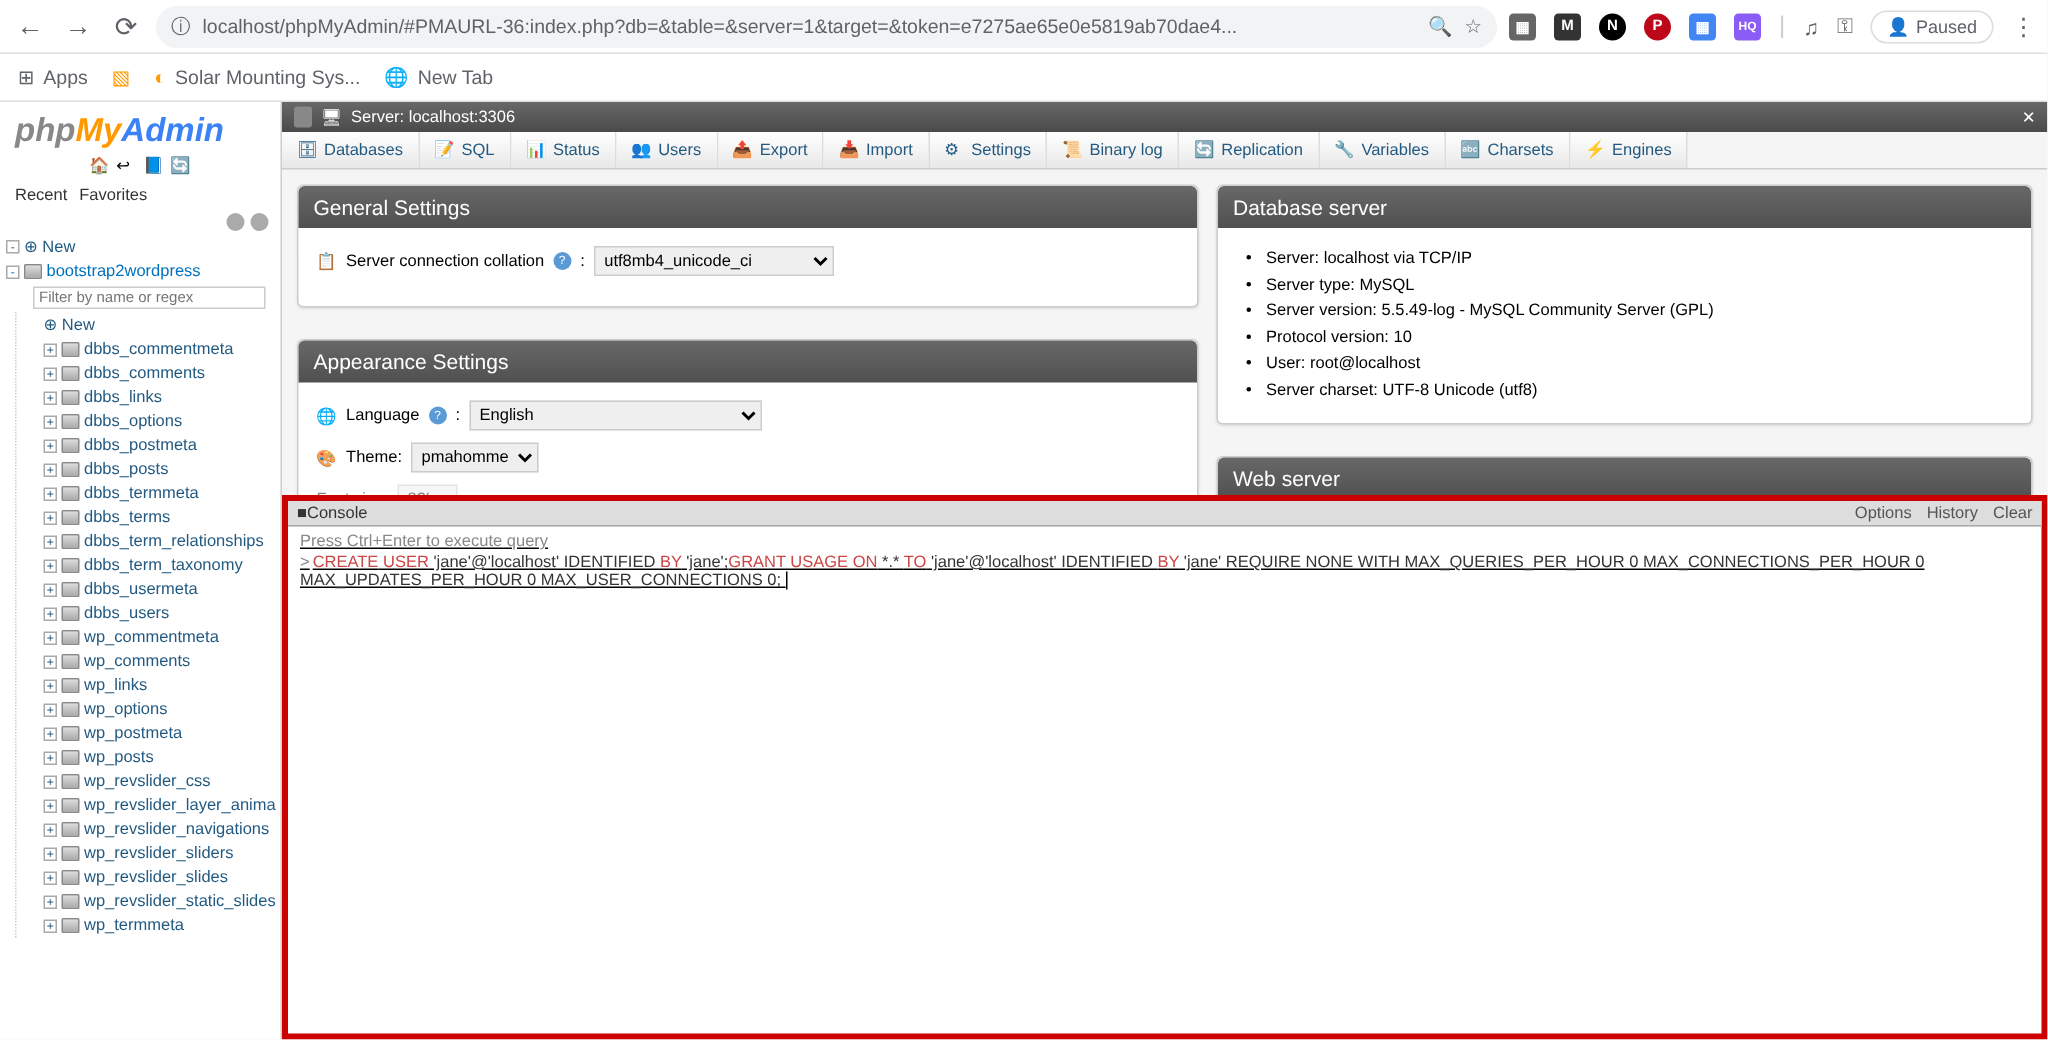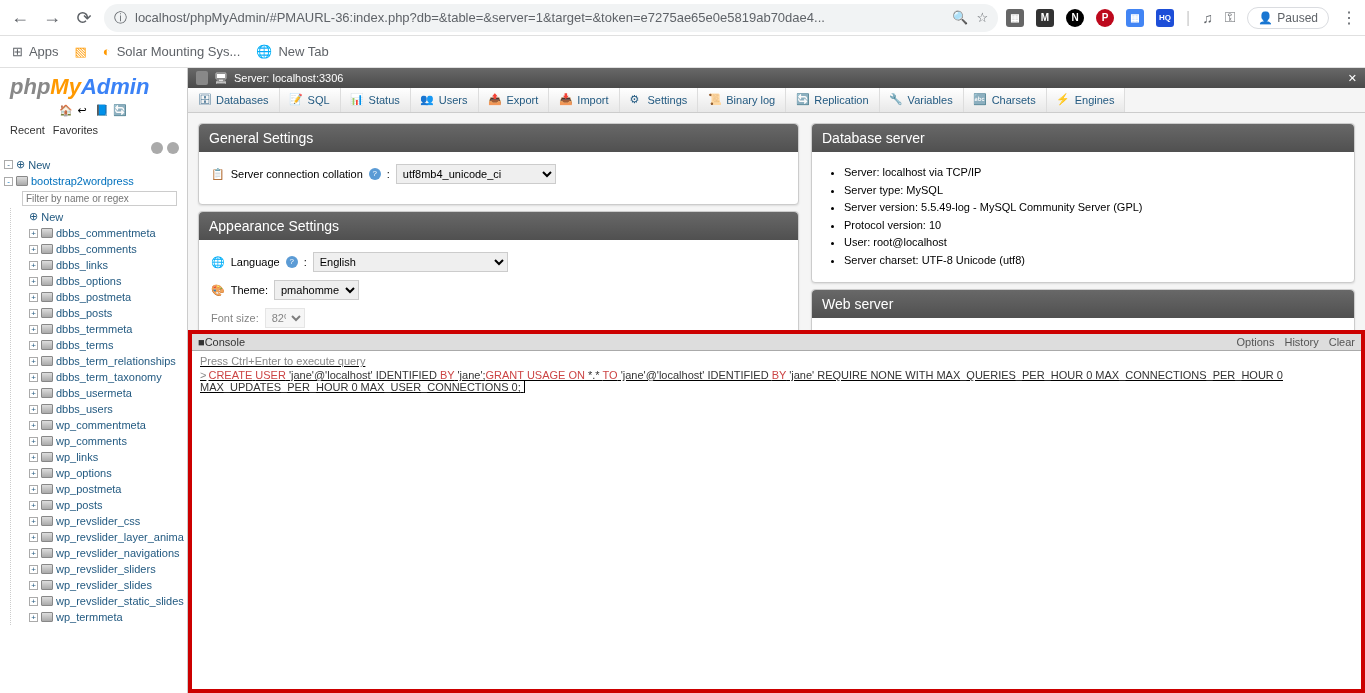--- a/index.html
+++ b/index.html
@@ -47,21 +47,21 @@
 .server-close { margin-left: auto; }
 
 .tabs { display: flex; background: #f5f5f5; border-bottom: 1px solid #ccc; }
 .tab { display: flex; align-items: center; gap: 4px; padding: 5px 10px; font-size: 11px; color: #235a81; border-right: 1px solid #ddd; cursor: pointer; background: linear-gradient(#fff,#e8e8e8); }
 .tab-icon { width: 14px; height: 14px; }
 
 .panels { display: flex; gap: 12px; padding: 10px; }
 .left-col { flex: 1; }
 .right-col { width: 544px; }
 
-.panel { background: #fff; border: 1px solid #ccc; border-radius: 4px; margin-bottom: 6px; box-shadow: 0 1px 2px rgba(0,0,0,0.1); }
+.panel { background: #fff; border: 1px solid #ccc; border-radius: 4px; margin-bottom: 21px; box-shadow: 0 1px 2px rgba(0,0,0,0.1); }
 .panel-header { background: linear-gradient(#686868,#505050); color: #fff; padding: 6px 10px; font-size: 14px; border-radius: 4px 4px 0 0; }
 .panel-body { padding: 12px; font-size: 11px; }
 .setting-row { display: flex; align-items: center; gap: 6px; margin-bottom: 8px; }
 .setting-row select { font-size: 11px; padding: 2px; border: 1px solid #ccc; }
 .help-icon { width: 12px; height: 12px; background: #5b9bd5; border-radius: 50%; color: #fff; font-size: 8px; text-align: center; line-height: 12px; }
 
 .info-list { list-style: disc; padding-left: 20px; font-size: 11px; line-height: 1.6; }
 
 
 .console-wrap { position: absolute; left: 188px; right: 0; bottom: 0; top: 330px; border: 4px solid #c00; background: #fff; }
@@ -86,21 +86,21 @@
     <span class="url-text">localhost/phpMyAdmin/#PMAURL-36:index.php?db=&amp;table=&amp;server=1&amp;target=&amp;token=e7275ae65e0e5819ab70dae4...</span>
     <span>🔍</span>
     <span>☆</span>
   </div>
   <div class="ext-icons">
     <div class="ext-icon" style="background:#666">▦</div>
     <div class="ext-icon" style="background:#333">M</div>
     <div class="ext-icon" style="background:#000;border-radius:50%">N</div>
     <div class="ext-icon" style="background:#bd081c;border-radius:50%">P</div>
     <div class="ext-icon" style="background:#4285f4">▦</div>
-    <div class="ext-icon" style="background:#1d4ed8;font-size:8px">HQ</div>
+    <div class="ext-icon" style="background:#8b5cf6;font-size:8px">HQ</div>
     <span style="color:#ccc">|</span>
     <div style="font-size:14px;color:#5f6368">♫</div>
     <div style="font-size:14px;color:#5f6368">⚿</div>
     <div class="paused-btn">
       <span>👤</span>
       <span>Paused</span>
     </div>
     <div style="font-size:16px;color:#5f6368">⋮</div>
   </div>
 </div>

